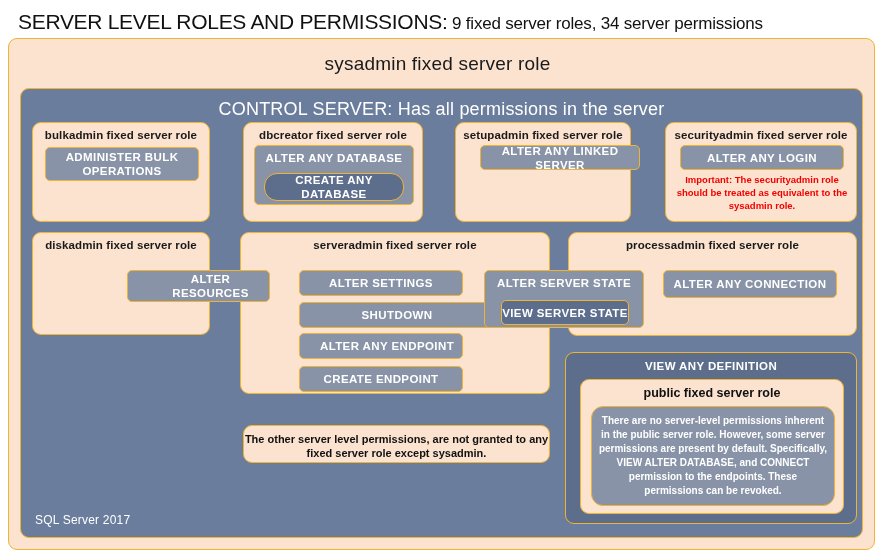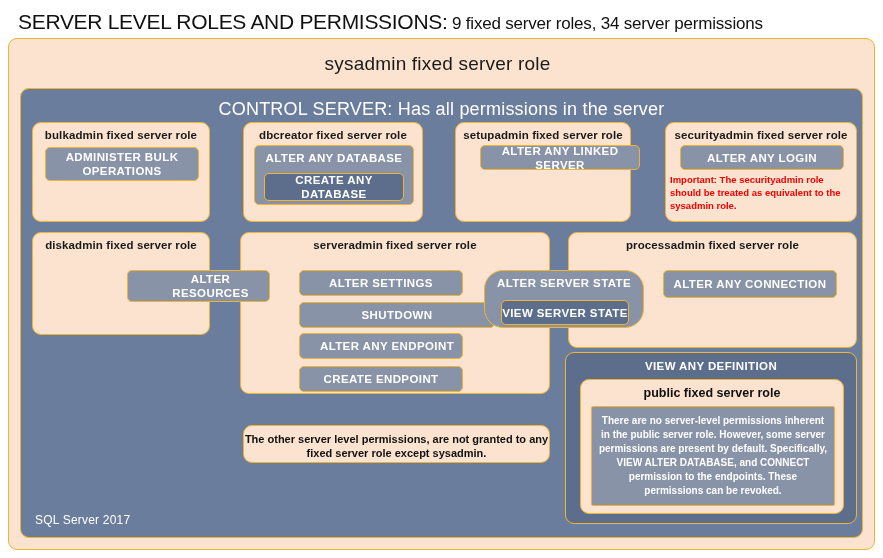--- a/index.html
+++ b/index.html
@@ -112,44 +112,45 @@
   }
 
   
   #bulkadmin-box   { left: 32px;  top: 122px; width: 178px; height: 100px; }
   #dbcreator-box   { left: 243px; top: 122px; width: 180px; height: 100px; }
   #setupadmin-box  { left: 455px; top: 122px; width: 176px; height: 100px; }
   #securityadmin-box { left: 665px; top: 122px; width: 192px; height: 100px; }
 
   #bulkadmin-perm  { left: 12px; top: 24px; width: 154px; height: 34px; }
   #dbcreator-perm  { left: 10px; top: 22px; width: 160px; height: 60px; align-items: flex-start; padding-top: 5px; }
-  #dbcreator-perm-inner { left: 20px; top: 50px; width: 140px; height: 28px; }
+  #dbcreator-perm-inner { left: 20px; top: 50px; width: 140px; height: 28px; border-radius: 13px; }
   #setupadmin-perm { left: 8px; top: 22px; width: 160px; height: 25px; margin-left: 16px; }
   #securityadmin-perm { left: 14px; top: 22px; width: 164px; height: 25px; }
   #securityadmin-note {
     position: absolute;
     left: 4px; top: 50px; width: 184px;
+    text-align: center;
     color: #f40000;
     font-size: 9.5px;
     font-weight: bold;
     line-height: 13px;
   }
 
   
   #diskadmin-box    { left: 32px;  top: 232px; width: 178px; height: 103px; }
   #serveradmin-box  { left: 240px; top: 232px; width: 310px; height: 162px; }
-  #processadmin-box { left: 568px; top: 232px; width: 289px; height: 116px; }
+  #processadmin-box { left: 568px; top: 232px; width: 289px; height: 104px; }
 
   #alter-resources-perm { left: 127px; top: 270px; width: 143px; height: 32px; z-index: 6; padding-left: 24px; }
   #serveradmin-perm-1 { left: 299px; top: 270px; width: 164px; height: 26px; z-index: 5; }
   #serveradmin-perm-2 { left: 299px; top: 302px; width: 196px; height: 26px; z-index: 5; }
   #serveradmin-perm-3 { left: 299px; top: 333px; width: 164px; height: 26px; z-index: 5; padding-left: 12px; }
   #serveradmin-perm-4 { left: 299px; top: 366px; width: 164px; height: 26px; z-index: 5; }
 
-  #alter-server-state-perm { left: 484px; top: 270px; width: 160px; height: 58px; align-items: flex-start; padding-top: 5px; z-index: 6; border-radius: 19px; }
+  #alter-server-state-perm { left: 484px; top: 270px; width: 160px; height: 58px; align-items: flex-start; padding-top: 5px; z-index: 6; }
   #view-server-state-perm  { left: 501px; top: 300px; width: 128px; height: 25px; z-index: 7; }
   #alter-any-connection-perm { left: 663px; top: 270px; width: 174px; height: 28px; z-index: 6; }
 
   
   #other-perms-note-box { left: 243px; top: 425px; width: 307px; height: 38px; }
   #other-perms-note {
     position: absolute;
     left: 0; right: 0; top: 6px;
     text-align: center;
     font-size: 11px;
@@ -176,21 +177,21 @@
     text-align: center;
     font-size: 12.5px;
     font-weight: bold;
     color: #111111;
   }
   #public-role-note-box {
     position: absolute;
     left: 10px; top: 26px; width: 244px; height: 100px;
     background: #8893a8;
     border: 1.5px solid #f0b432;
-    border-radius: 2px;
+    border-radius: 12px;
     box-sizing: border-box;
     color: #ffffff;
     font-size: 10px;
     font-weight: bold;
     line-height: 14px;
     text-align: center;
     display: flex;
     align-items: center;
     justify-content: center;
     padding: 0 6px;

